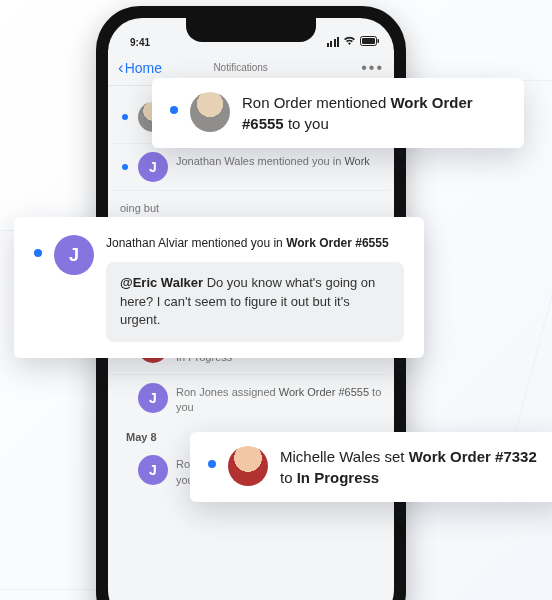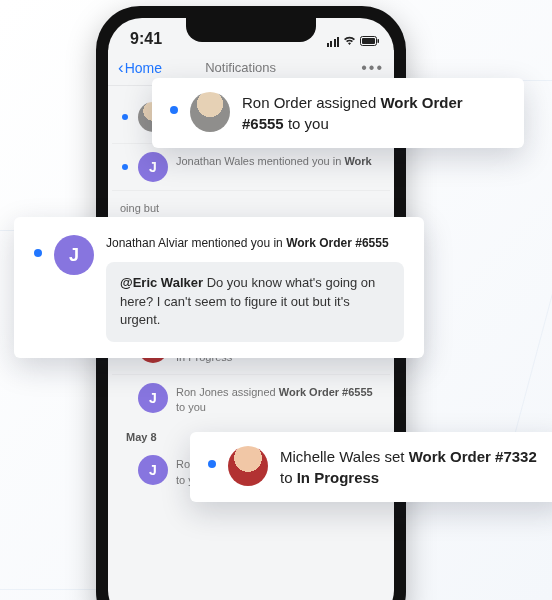--- a/index.html
+++ b/index.html
@@ -46,21 +46,21 @@
     background: #111;
     border-bottom-left-radius: 16px;
     border-bottom-right-radius: 16px;
     z-index: 5;
   }
   .status-bar {
     height: 32px;
     display: flex;
     align-items: flex-end;
     padding: 0 14px 2px;
-    font-size: 16px;
+    font-size: 10px;
     font-weight: 600;
     color: #222;
   }
   .status-time { flex: 0 0 auto; margin-left: 8px; }
   .status-spacer { flex: 1; }
   .status-icons { display: flex; gap: 4px; align-items: center; font-size: 11px; }
   .sig-bars { display:inline-flex; gap:1.5px; align-items:flex-end; }
   .sig-bars span { width:2px; background:#222; display:block; }
   .sig-bars span:nth-child(1){height:4px} .sig-bars span:nth-child(2){height:6px}
   .sig-bars span:nth-child(3){height:8px} .sig-bars span:nth-child(4){height:10px}
@@ -76,21 +76,21 @@
   }
   .back-link {
     color: #2176ff;
     font-size: 14px;
     display: flex; align-items: center;
     cursor: pointer;
   }
   .back-link .chev { font-size: 17px; line-height: 1; margin-right: 1px; }
   .nav-title {
     flex: 1; text-align: center;
-    color: #7a7a7b; font-size: 13px;
+    color: #7a7a7b; font-size: 10px;
     margin-left: -42px; 
   }
   .more-btn { color: #7a7a7b; font-size: 16px; letter-spacing: 2px; cursor:pointer; }
 
   .feed { padding: 8px 4px 20px; }
   .row {
     display: flex;
     gap: 8px;
     padding: 8px 8px;
     align-items: flex-start;
@@ -103,21 +103,21 @@
     width: 30px; height: 30px; border-radius: 50%;
     flex: 0 0 30px;
     display:flex; align-items:center; justify-content:center;
     color:#fff; font-size:14px; font-weight:600;
     overflow:hidden;
   }
   .avatar.purple { background:#8775df; }
   .avatar.michelle { background: radial-gradient(circle at 50% 30%, #f1c7a6 0 40%, #b23232 40% 100%); }
   .avatar.ron { background: radial-gradient(circle at 50% 30%, #e6d1b5 0 38%, #8f8e8c 38% 100%); }
   .text { flex:1; font-size: 11px; color:#777; line-height:1.4; padding-top:2px; }
-  .text b { color:#555; font-weight:700; }
+  .text b { color:#555; font-weight:400; }
   .date-header {
     font-size: 11px; font-weight:700; color:#555;
     padding: 8px 14px 4px;
   }
 
   
   .callout {
     position: absolute;
     background: #fff;
     border-radius: 6px;
@@ -260,21 +260,21 @@
 
     </div>
   </div>
 </div>
 
 <div class="callout c1">
   <span class="dot"></span>
   <span class="avatar big ron"></span>
   <div class="cmain">
     <div class="ctext">
-      <span>Ron Order</span><span> assigned </span><b>Work Order #6555</b><span> to you</span>
+      <span>Ron Order</span><span> mentioned </span><b>Work Order #6555</b><span> to you</span>
     </div>
   </div>
 </div>
 
 <div class="callout c2 with-sub">
   <span class="dot"></span>
   <span class="avatar big purple" style="font-size:18px;">J</span>
   <div class="cmain">
     <div class="ctext" style="font-size:12px; font-weight:500;">
       <span>Jonathan Alviar</span><span> mentioned you in </span><b>Work Order #6555</b>

